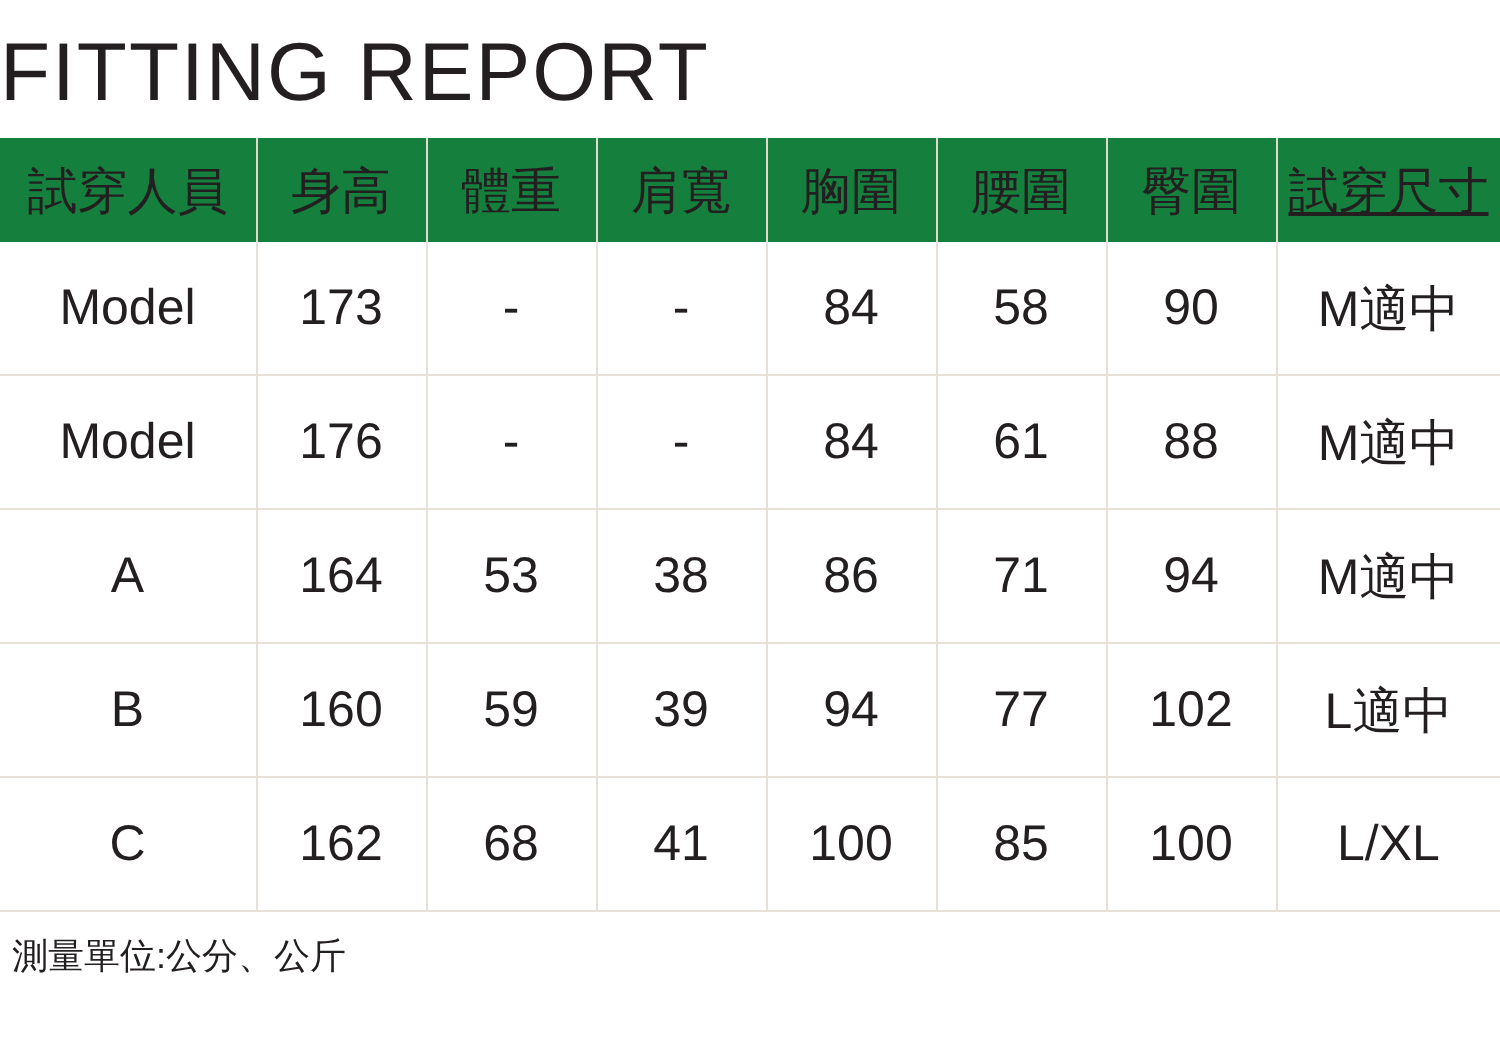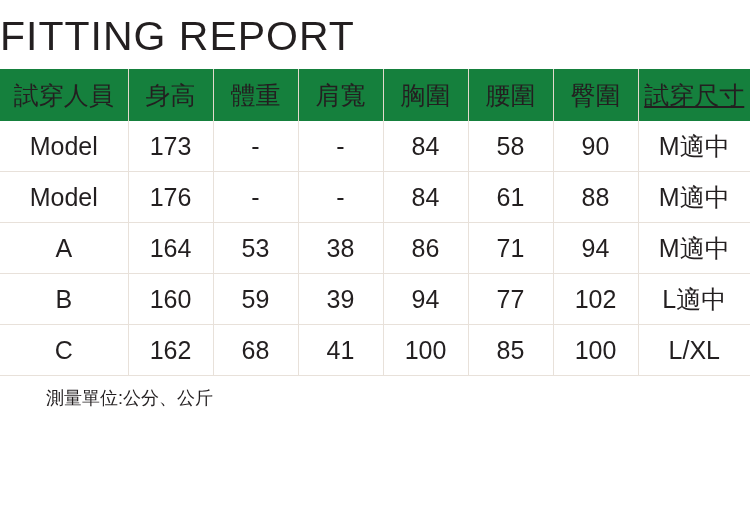--- a/index.html
+++ b/index.html
@@ -47,21 +47,21 @@
     height: 52px;
     padding: 0;
     border-right: 1px solid #e4d9cd;
   }
   table.fitting thead th:last-child {
     border-right: none;
     text-decoration: underline;
   }
   table.fitting tbody td {
     font-size: 25px;
-    height: 50px;
+    height: 66px;
     padding: 0;
     border-bottom: 1px solid #e8e1da;
     border-right: 1px solid #e8e1da;
   }
   table.fitting tbody td:last-child {
     border-right: none;
   }
   table.fitting tbody tr:last-child td {
     border-bottom: 1px solid #e8e1da;
   }
@@ -76,21 +76,20 @@
   col.c7 { width: 112px; }
 
   .notes {
     padding: 10px 6px 0 6px;
     font-size: 18px;
     line-height: 1.42;
     color: #231f20;
   }
   .notes div {
     white-space: nowrap;
-    margin-left: 40px;
   }
 </style>
 </head>
 <body>
 
 <div class="page">
 
   <div class="title">FITTING REPORT</div>
 
   <table class="fitting">

